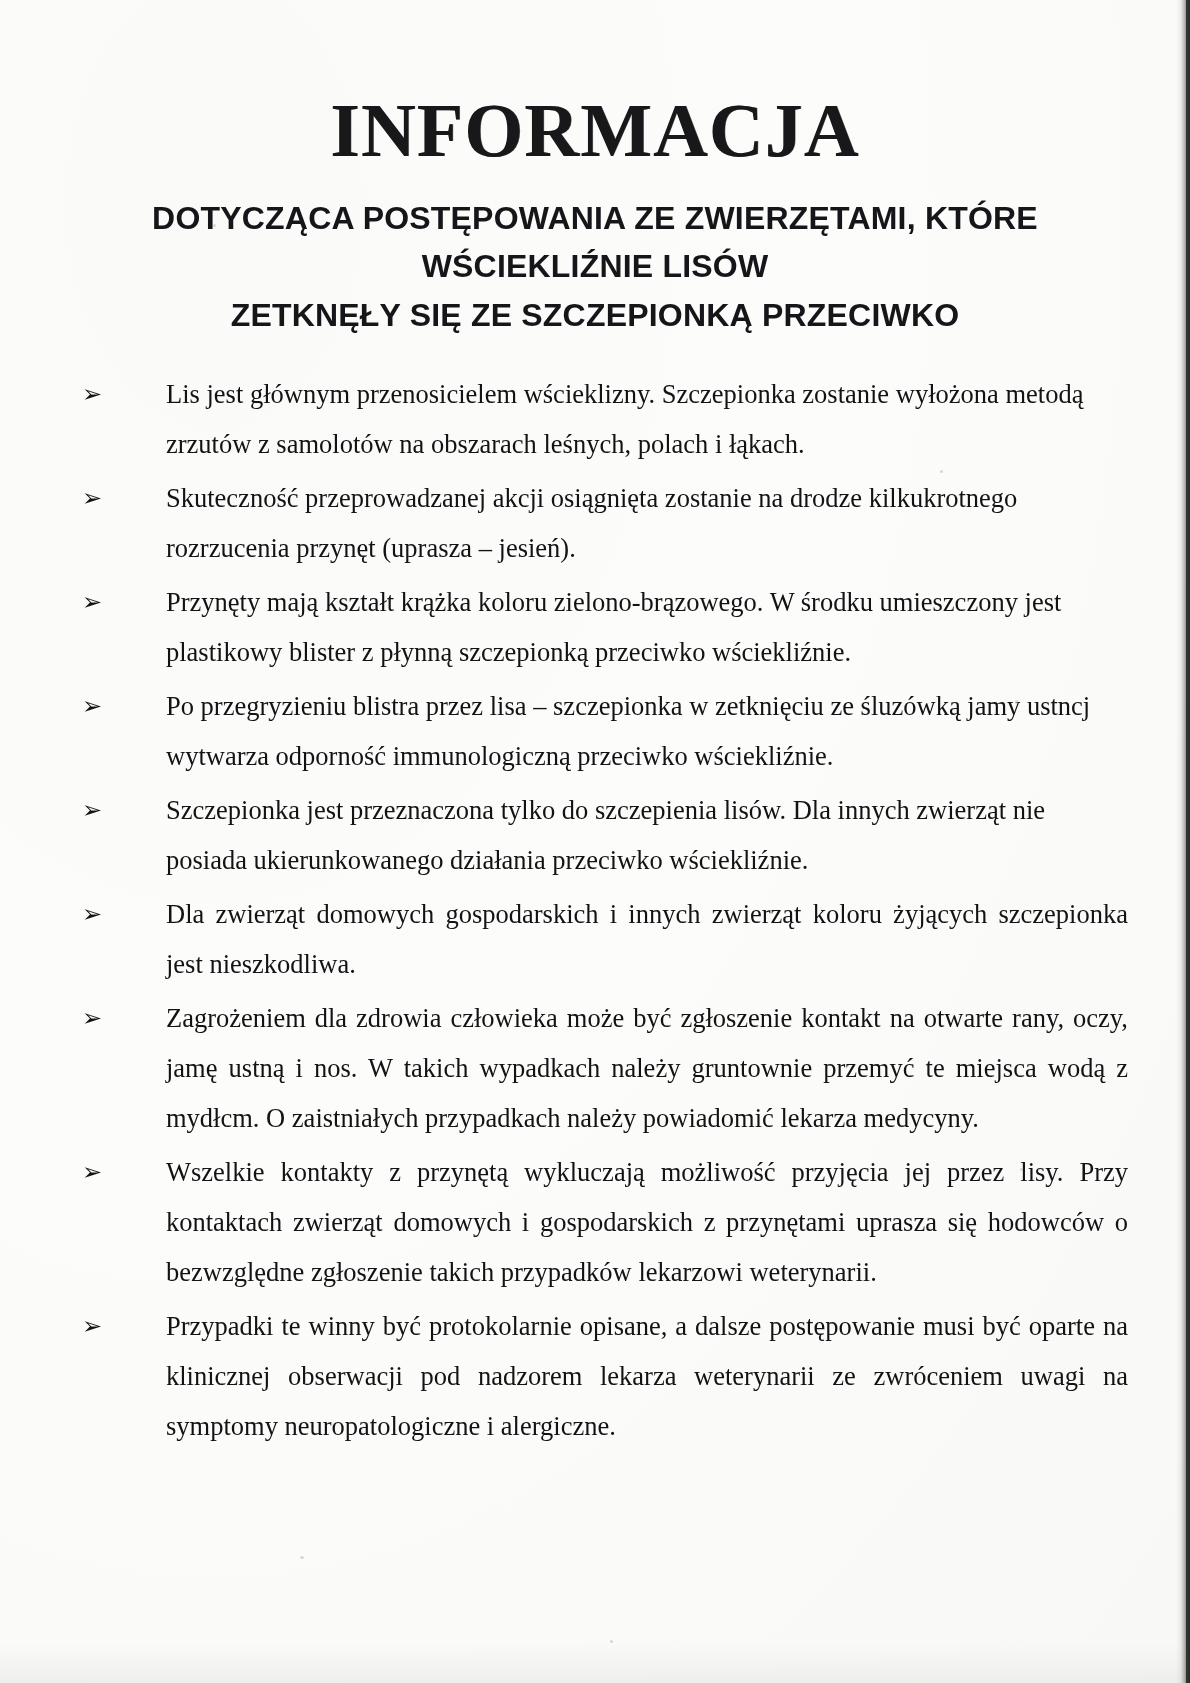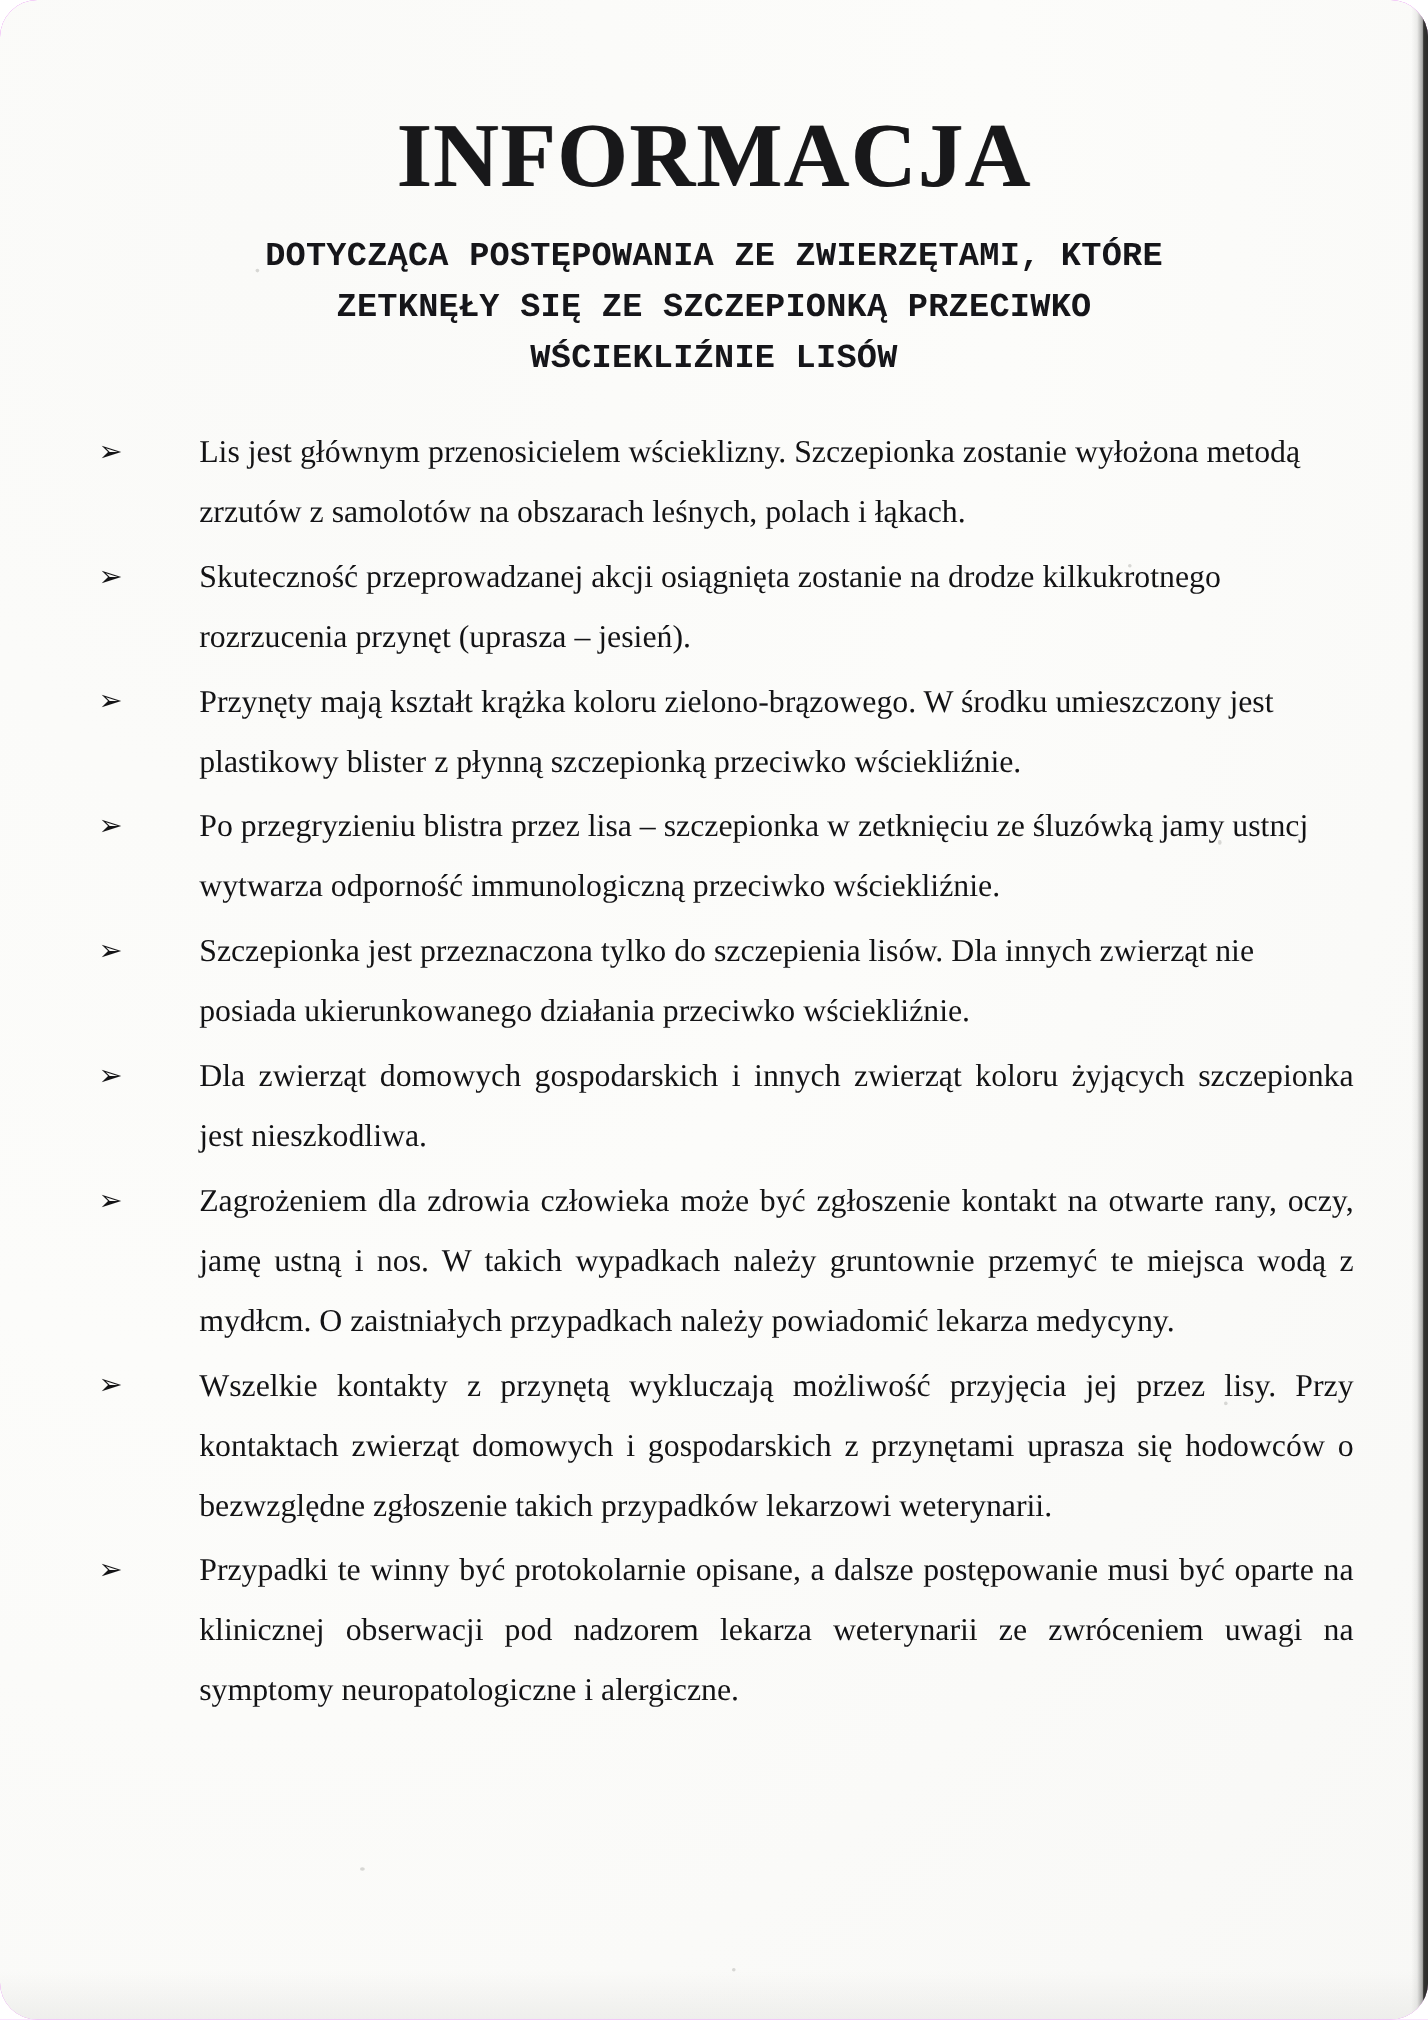--- a/index.html
+++ b/index.html
@@ -7,23 +7,22 @@
     padding: 0;
     background: #ffffff;
   }
   body {
     font-family: "Liberation Serif", "DejaVu Serif", serif;
   }
   .page {
     position: relative;
     width: 1190px;
     height: 1683px;
-    background: #d946ef;
+    background: #f9a8d4;
     overflow: hidden;
-    border-radius: 31px;
   }
   
   .paper-tint {
     position: absolute;
     inset: 0;
     background:
       radial-gradient(ellipse at 18% 12%, rgba(250,250,248,1) 0%, rgba(252,252,250,1) 45%, rgba(248,248,246,1) 100%);
     pointer-events: none;
   }
   
@@ -77,28 +76,28 @@
     color: #18181a;
     margin: 0;
     padding-top: 92px;
     line-height: 1.02;
     font-family: "Liberation Serif", "DejaVu Serif", serif;
     text-shadow: 0.4px 0.3px 0 rgba(20,20,20,0.55);
   }
 
   .doc-subtitle {
     text-align: center;
-    font-size: 28px;
+    font-size: 32px;
     font-weight: bold;
     color: #16161a;
     margin: 0;
     padding-top: 24px;
     line-height: 1.52;
     letter-spacing: 0.2px;
-    font-family: Liberation Mono, monospace;
+    font-family: Liberation Sans, sans-serif;
   }
   .doc-subtitle .sub-line { display: block; }
 
   .bullet-list {
     margin: 0;
     padding: 30px 62px 0 78px;
     list-style: none;
   }
 
   .bullet-item {
@@ -151,22 +150,22 @@
 <div class="page">
 
   <div class="paper-tint"></div>
 
   <div class="content">
 
     <h1 class="doc-title">INFORMACJA</h1>
 
     <h2 class="doc-subtitle">
       <span class="sub-line">DOTYCZĄCA POSTĘPOWANIA ZE ZWIERZĘTAMI, KTÓRE</span>
+      <span class="sub-line">WŚCIEKLIŹNIE LISÓW</span>
       <span class="sub-line">ZETKNĘŁY SIĘ ZE SZCZEPIONKĄ PRZECIWKO</span>
-      <span class="sub-line">WŚCIEKLIŹNIE LISÓW</span>
     </h2>
 
     <ul class="bullet-list">
 
       <li class="bullet-item">
         <span class="bullet-marker">➢</span>
         <span class="bullet-text">Lis jest głównym przenosicielem wścieklizny. Szczepionka zostanie wyłożona metodą zrzutów z samolotów na obszarach leśnych, polach i łąkach.</span>
       </li>
 
       <li class="bullet-item">

